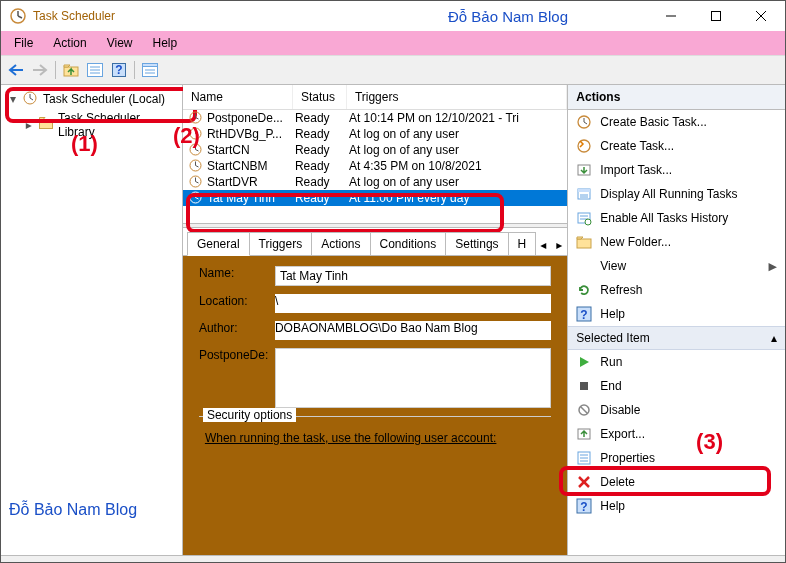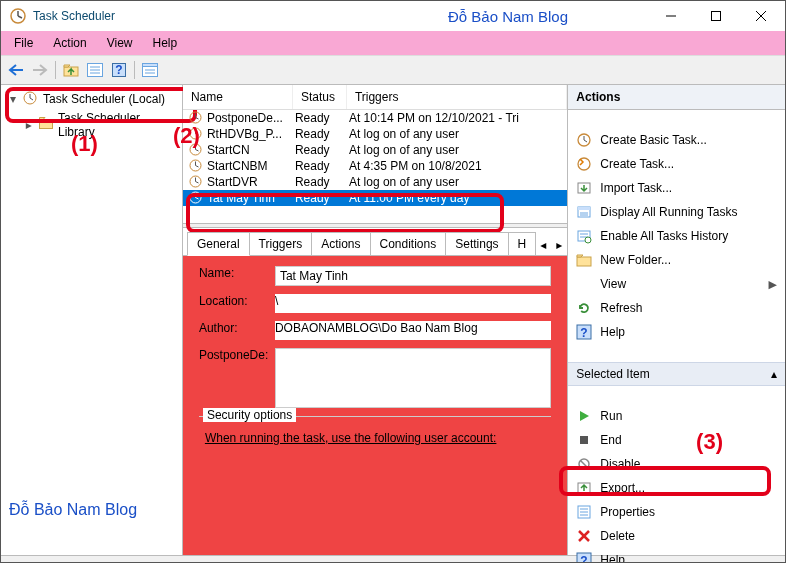--- a/index.html
+++ b/index.html
@@ -1,19 +1,19 @@
 <!DOCTYPE html>
 <html><head>
 <meta charset="utf-8">
 <style>
 * { box-sizing: border-box; margin: 0; padding: 0; font-family: 'Segoe UI', Tahoma, sans-serif; font-size: 12px; }
 body { background: #fff; width: 786px; height: 563px; overflow: hidden; border: 1px solid #555; position: relative; }
 .title-bar { display: flex; align-items: center; height: 30px; padding: 0 2px; background: #fff; }
 .title-bar .app-icon { width: 18px; height: 18px; margin: 0 6px; display: flex; align-items: center; justify-content: center; }
-.title-bar .app-title { flex: 1; color: #0c4a6e; font-size: 12px; }
+.title-bar .app-title { flex: 1; color: #a16207; font-size: 12px; }
 .title-bar .brand { color: #1a4fc7; font-size: 15px; margin-right: 80px; }
 .title-bar .win-controls { display: flex; }
 .title-bar .win-btn { width: 45px; height: 29px; display: flex; align-items: center; justify-content: center; }
 .menu-bar { display: flex; gap: 2px; padding: 2px 4px; background: #f9a8d4; border-bottom: 1px solid #ddd; }
 .menu-bar .menu { padding: 3px 9px; }
 .tool-bar { display: flex; gap: 2px; padding: 3px 4px; background: #f0f0f0; border-bottom: 1px solid #bbb; align-items:center; }
 .tool-bar .tbtn { width: 22px; height: 22px; display: flex; align-items: center; justify-content: center; border: 1px solid transparent; }
 .tool-bar .sep { width: 1px; height: 18px; background: #bbb; margin: 0 2px; }
 .main { display: flex; height: 470px; }
 .tree-pane { width: 198px; border-right: 1px solid #bbb; position: relative; background:#fff; padding-top:4px; }
@@ -32,36 +32,36 @@
 .col-trig { flex:1; }
 .trow { display:flex; padding:1px 0; align-items:center; white-space:nowrap; overflow:hidden; }
 .trow .rname { width:110px; padding-left:6px; display:flex; align-items:center; gap:4px; overflow:hidden; }
 .trow .rname .ticon { width:14px; height:14px; flex-shrink:0; }
 .trow .rname span { overflow:hidden; text-overflow:ellipsis; }
 .trow .rstatus { width:54px; padding-left:2px; }
 .trow .rtrig { flex:1; padding-left:2px; overflow:hidden; text-overflow:ellipsis; }
 .trow.sel { background:#0078d7; color:#fff; }
 .callout2 { position:absolute; left:3px; top:108px; width:318px; height:40px; border:4px solid #e2001a; border-radius:8px; pointer-events:none; }
 .hsplit { height:5px; background:#f0f0f0; border-top:1px solid #bbb; border-bottom:1px solid #bbb; }
-.details { flex:1; display:flex; flex-direction:column; overflow:hidden; background:#ef4444;justify-content:center; }
+.details { flex:1; display:flex; flex-direction:column; overflow:hidden; background:#a16207;justify-content:center; }
 .tabs { display:flex; border-bottom:1px solid #bbb; background:#fff; padding-top:4px; padding-left:4px; gap:0; align-items:flex-end; }
 .tab { padding:4px 9px; border:1px solid #bbb; border-bottom:none; background:#fff; margin-right:-1px; position:relative; }
 .tab.active { background:#fff; border-bottom:1px solid #fff; margin-bottom:-1px; }
 .tabs .tabnav { padding:3px 5px; color:#000; }
 .details-body { padding:10px 16px; flex:1; overflow:hidden; }
 .frow { display:flex; margin-bottom:8px; align-items:flex-start; }
 .frow .flab { width:76px; color:#000; }
 .frow .fval { flex:1; border:1px solid #ccc; background:#fff; padding:2px 4px; min-height:19px; color:#888; }
 .frow .fval.plain { border:none; padding:0; color:#000; }
 .sec-opt { border-top:1px solid #ccc; margin-top:4px; padding-top:6px; position:relative; }
 .sec-opt .grplab { background:#fff; padding:0 4px; position:absolute; top:-9px; left:4px; font-size:12px; }
 .actions-pane { width:236px; background:#fff; display:flex; flex-direction:column; }
 .actions-hdr { background:#eef2f7; border-bottom:1px solid #bbb; padding:5px 8px; font-weight:bold; }
 .actions-sub { background:#e8edf5; padding:4px 8px; border-bottom:1px solid #cdd6e6; border-top:1px solid #cdd6e6; font-weight:normal; display:flex; justify-content:space-between; align-items:center; }
-.alist { padding:18px 0; }
+.alist { padding:0 0; }
 .aitem { display:flex; align-items:center; padding:4px 8px; gap:8px; white-space:nowrap; }
 .aitem .aicon { width:16px; height:16px; display:flex; align-items:center; justify-content:center; flex-shrink:0; }
 .aitem .chev-r { margin-left:auto; font-size:11px; color:#555; }
 .callout3 { position:absolute; right:14px; top:465px; width:212px; height:30px; border:4px solid #e2001a; border-radius:8px; pointer-events:none; }
 .num3 { position:absolute; right:62px; top:428px; color:#e2001a; font-weight:bold; font-size:22px; }
 .status-bar { border-top:1px solid #bbb; padding:4px 6px; background:#f0f0f0; font-size:12px; }
 .brand-wm { position:absolute; left:8px; bottom:36px; color:#1a4fc7; font-size:16px; }
 svg { display:block; }
 </style>
 </head>

